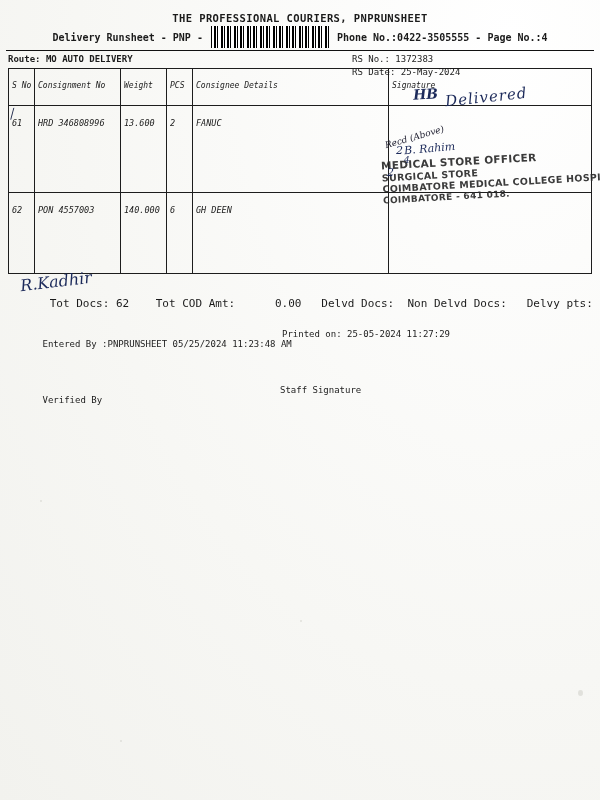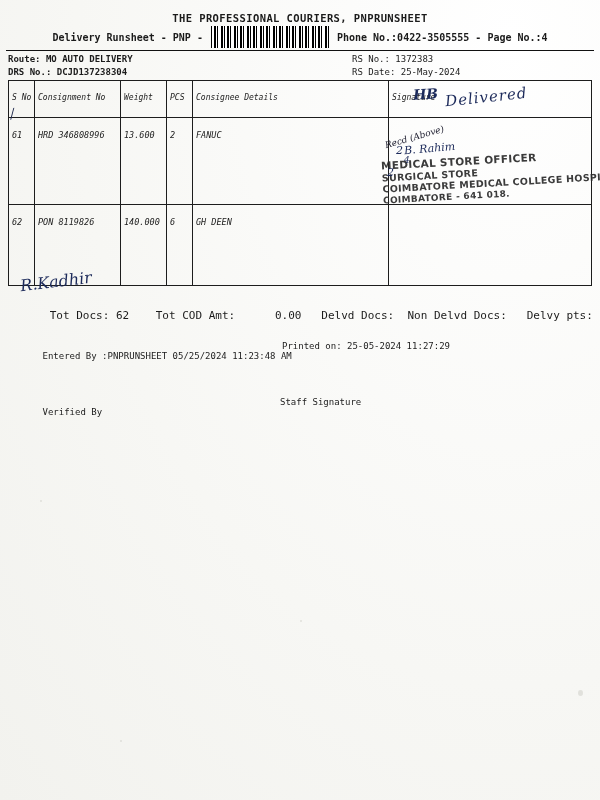--- a/index.html
+++ b/index.html
@@ -246,21 +246,20 @@
       <span class="barcode"></span>
       <span class="seg">Phone No.:0422-3505555</span>
       <span class="seg">- Page No.:4</span>
     </div>
 
     <hr class="hr-thick">
 
     <div class="meta">
       <div class="meta-left">
         <div class="meta-row bold">Route: MO AUTO DELIVERY</div>
-        <div class="meta-row bold">DRS No.: DCJD137238304</div>
       </div>
       <div class="meta-right">
         <div class="meta-row">RS No.: 1372383</div>
         <div class="meta-row">RS Date: 25-May-2024</div>
       </div>
     </div>
 
     <table class="runsheet">
       <colgroup>
         <col class="col-sno">
@@ -284,21 +283,21 @@
         <tr class="row1">
           <td class="body-cell">61</td>
           <td class="body-cell">HRD 346808996</td>
           <td class="body-cell">13.600</td>
           <td class="body-cell">2</td>
           <td class="body-cell">FANUC</td>
           <td class="body-cell"></td>
         </tr>
         <tr class="row2">
           <td class="body-cell">62</td>
-          <td class="body-cell">PON 8119826</td>
+          <td class="body-cell">PON 4557003</td>
           <td class="body-cell">140.000</td>
           <td class="body-cell">6</td>
           <td class="body-cell">GH DEEN</td>
           <td class="body-cell"></td>
         </tr>
       </tbody>
     </table>
 
     <div class="totals">
       <span>Tot Docs: 62</span><span>    </span><span>Tot COD Amt:      0.00</span><span>   </span><span>Delvd Docs:</span><span>  </span><span>Non Delvd Docs:</span><span>   </span><span>Delvy pts:</span>

